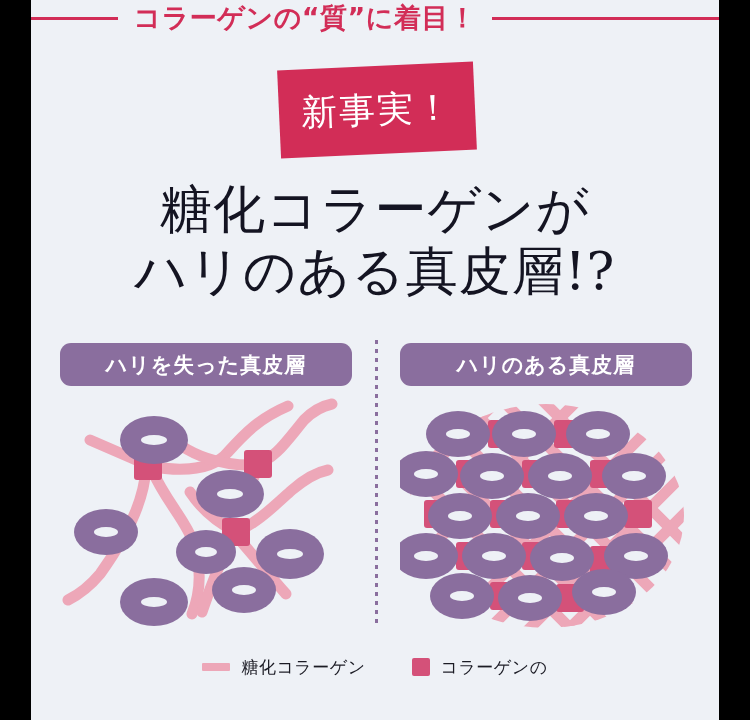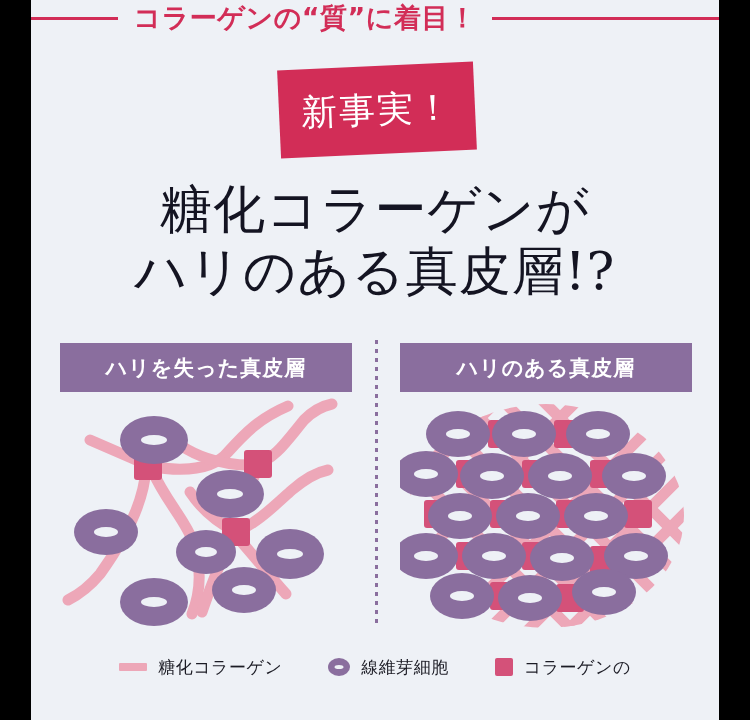--- a/index.html
+++ b/index.html
@@ -106,25 +106,26 @@
     line-height: 62px;
     color: #141422;
     letter-spacing: 1px;
   }
   #headline .ln { display: block; white-space: nowrap; }
 
   
   .sec-bar {
     position: absolute;
     top: 343px;
-    height: 49px;
+    height: 43px;
     background: #8a6e9e;
     display: flex;
     align-items: center;
     justify-content: center;
+    border-radius: 11px;
   }
   .sec-bar span {
     font-family: "DejaVu Sans", "Liberation Sans", sans-serif;
     font-weight: bold;
     font-size: 21px;
     color: #ffffff;
     letter-spacing: 1px;
     white-space: nowrap;
   }
   #sec-bar-left  { left: 29px;  width: 292px; }
@@ -395,29 +396,20 @@
       </svg>
     </div>
 
     <div id="legend">
 
       <div class="legend-item">
         <span class="swatch-line"></span>
         <span class="legend-label">糖化コラーゲン</span>
       </div>
 
-      <div class="legend-item">
-        <span class="swatch-cell">
-          <svg width="22" height="18" viewBox="0 0 22 18" xmlns="http://www.w3.org/2000/svg">
-            <ellipse cx="11" cy="9" rx="11" ry="9" fill="#8a6e9e"></ellipse>
-            <ellipse cx="11" cy="9" rx="4.5" ry="2" fill="#eef1f6"></ellipse>
-          </svg>
-        </span>
-        <span class="legend-label">線維芽細胞</span>
-      </div>
 
       <div class="legend-item">
         <span class="swatch-square"></span>
         <span class="legend-label">コラーゲンの</span>
       </div>
 
     </div>
 
   </div>
 </div>

